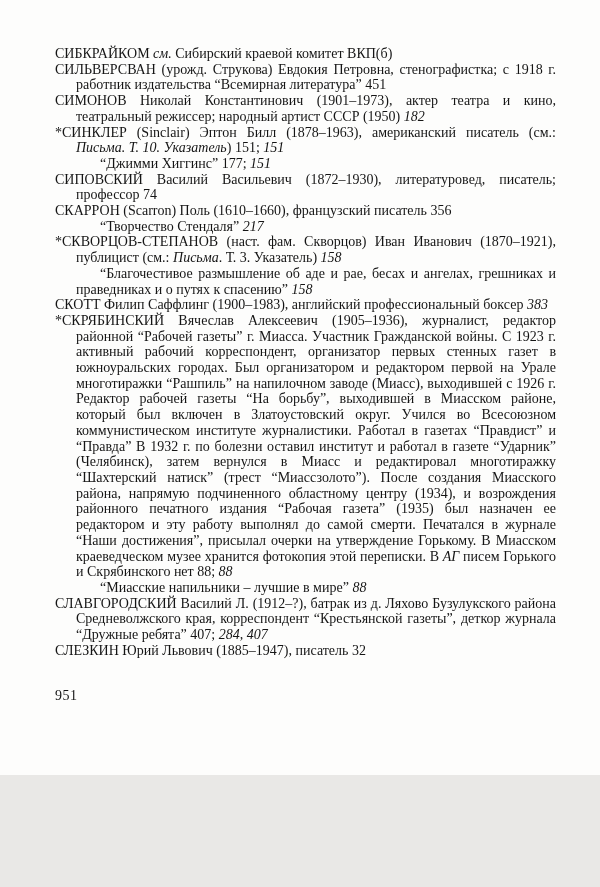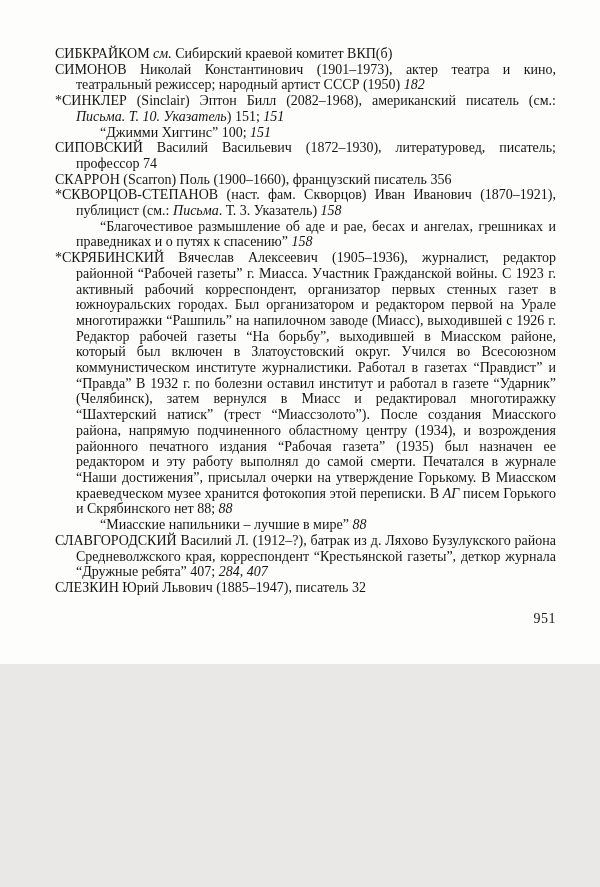--- a/index.html
+++ b/index.html
@@ -3,21 +3,21 @@
 <meta charset="utf-8">
 <style>
   html, body { margin: 0; padding: 0; }
   body {
     background: #e9e8e6;
     font-family: "Liberation Serif", "DejaVu Serif", serif;
   }
   .page {
     position: relative;
     width: 600px;
-    height: 664px;
+    height: 775px;
     margin: 0 auto;
     box-sizing: border-box;
     background: #fdfdfc;
     color: #151515;
     padding: 46px 44px 0 55px;
     overflow: hidden;
   }
   .entries {
     font-size: 14px;
     line-height: 15.7px;
@@ -28,38 +28,41 @@
     padding-left: 21px;
     text-indent: -21px;
   }
   p.entry.sub {
     text-indent: 24px;
   }
   p.entry i {
     font-style: italic;
   }
   .page-number {
-    margin-top: 15px;
-    text-align: right;
+    margin-top: 30px;
+    text-align: left;
     font-size: 14px;
     letter-spacing: 0.5px;
   }
 </style>
 </head>
 <body>
 
 <div class="page">
   <div class="entries">
       <p class="entry"><span>СИБКРАЙКОМ </span><i>см.</i><span> Сибирский краевой комитет ВКП(б)</span></p>
+      <p class="entry"><span>СИЛЬВЕРСВАН (урожд. Струкова) Евдокия Петровна, стенографистка; с 1918 г. работник издательства “Всемирная литература” 451</span></p>
       <p class="entry"><span>СИМОНОВ Николай Константинович (1901–1973), актер театра и кино, театральный режиссер; народный артист СССР (1950) </span><i>182</i></p>
-      <p class="entry"><span>*СИНКЛЕР (Sinclair) Эптон Билл (2082–1968), американский писатель (см.: </span><i>Письма. Т. 10. Указатель</i><span>) 151; </span><i>151</i></p>
-      <p class="entry sub"><span>“Джимми Хиггинс” 100; </span><i>151</i></p>
+      <p class="entry"><span>*СИНКЛЕР (Sinclair) Эптон Билл (1878–1963), американский писатель (см.: </span><i>Письма. Т. 10. Указатель</i><span>) 151; </span><i>151</i></p>
+      <p class="entry sub"><span>“Джимми Хиггинс” 177; </span><i>151</i></p>
       <p class="entry"><span>СИПОВСКИЙ Василий Васильевич (1872–1930), литературовед, писатель; профессор 74</span></p>
-      <p class="entry"><span>СКАРРОН (Scarron) Поль (1900–1660), французский писатель 356</span></p>
+      <p class="entry"><span>СКАРРОН (Scarron) Поль (1610–1660), французский писатель 356</span></p>
+      <p class="entry sub"><span>“Творчество Стендаля” </span><i>217</i></p>
       <p class="entry"><span>*СКВОРЦОВ-СТЕПАНОВ (наст. фам. Скворцов) Иван Иванович (1870–1921), публицист (см.: </span><i>Письма</i><span>. Т. 3. Указатель) </span><i>158</i></p>
       <p class="entry sub"><span>“Благочестивое размышление об аде и рае, бесах и ангелах, грешниках и праведниках и о путях к спасению” </span><i>158</i></p>
+      <p class="entry"><span>СКОТТ Филип Саффлинг (1900–1983), английский профессиональный боксер </span><i>383</i></p>
       <p class="entry"><span>*СКРЯБИНСКИЙ Вячеслав Алексеевич (1905–1936), журналист, редактор районной “Рабочей газеты” г. Миасса. Участник Гражданской войны. С 1923 г. активный рабочий корреспондент, организатор первых стенных газет в южноуральских городах. Был организатором и редактором первой на Урале многотиражки “Рашпиль” на напилочном заводе (Миасс), выходившей с 1926 г. Редактор рабочей газеты “На борьбу”, выходившей в Миасском районе, который был включен в Златоустовский округ. Учился во Всесоюзном коммунистическом институте журналистики. Работал в газетах “Правдист” и “Правда” В 1932 г. по болезни оставил институт и работал в газете “Ударник” (Челябинск), затем вернулся в Миасс и редактировал многотиражку “Шахтерский натиск” (трест “Миассзолото”). После создания Миасского района, напрямую подчиненного областному центру (1934), и возрождения районного печатного издания “Рабочая газета” (1935) был назначен ее редактором и эту работу выполнял до самой смерти. Печатался в журнале “Наши достижения”, присылал очерки на утверждение Горькому. В Миасском краеведческом музее хранится фотокопия этой переписки. В </span><i>АГ</i><span> писем Горького и Скрябинского нет 88; </span><i>88</i></p>
       <p class="entry sub"><span>“Миасские напильники – лучшие в мире” </span><i>88</i></p>
       <p class="entry"><span>СЛАВГОРОДСКИЙ Василий Л. (1912–?), батрак из д. Ляхово Бузулукского района Средневолжского края, корреспондент “Крестьянской газеты”, деткор журнала “Дружные ребята” 407; </span><i>284, 407</i></p>
       <p class="entry"><span>СЛЕЗКИН Юрий Львович (1885–1947), писатель 32</span></p>
     </div>
   <div class="page-number">951</div>
 </div>
 
 </body></html>

